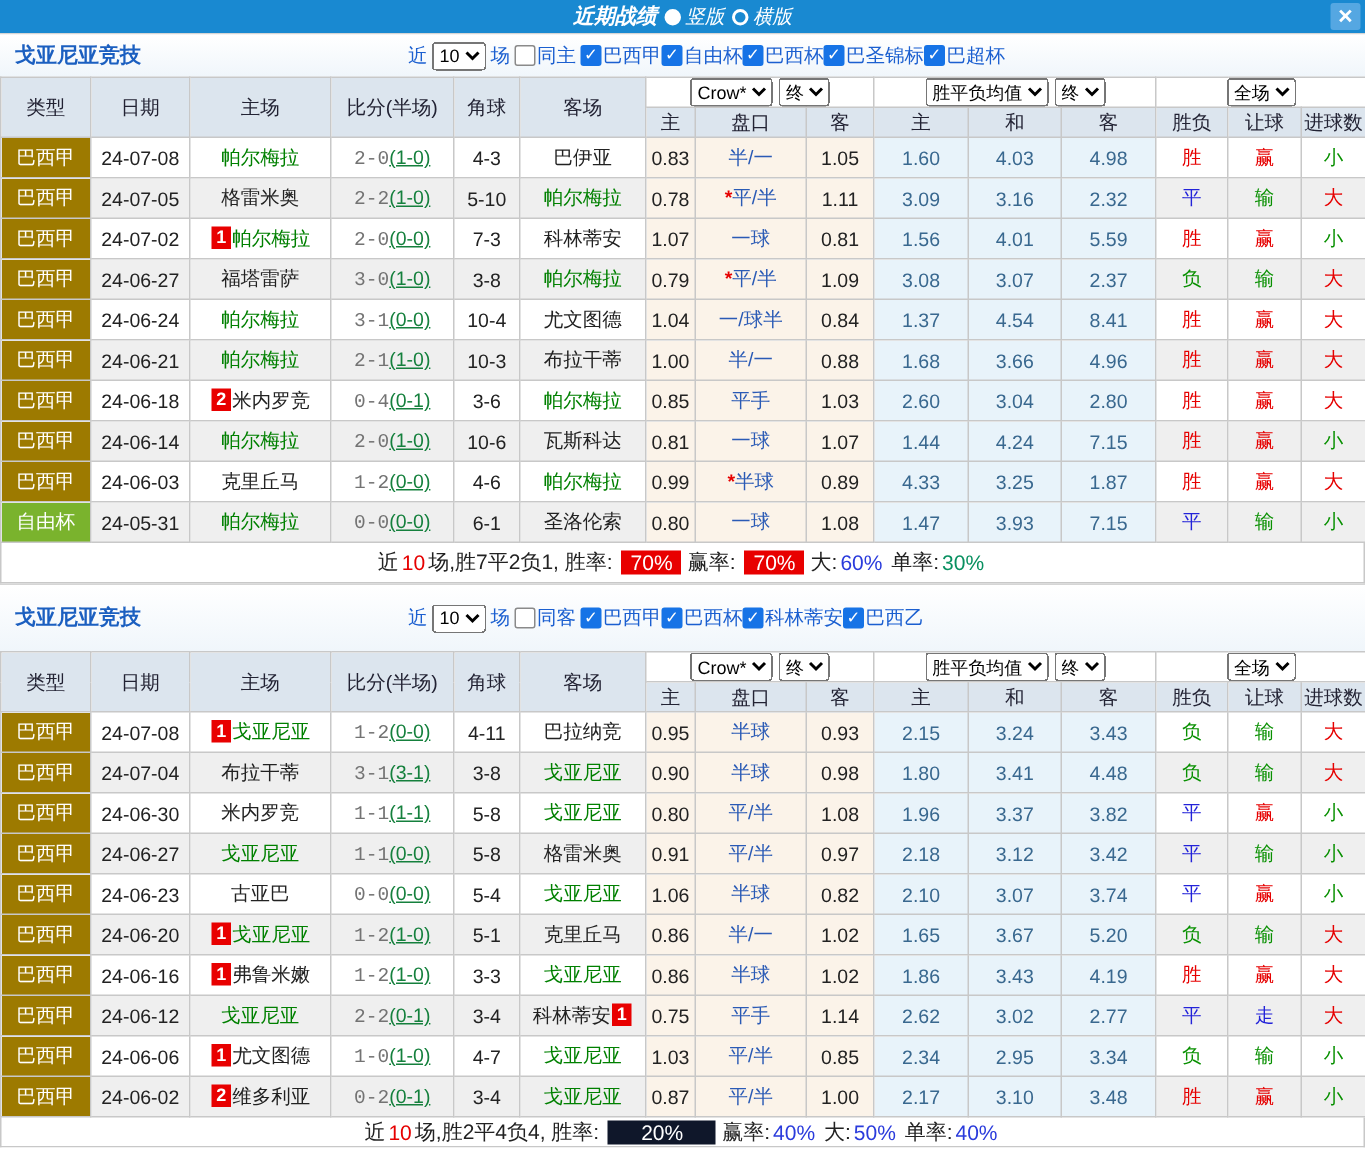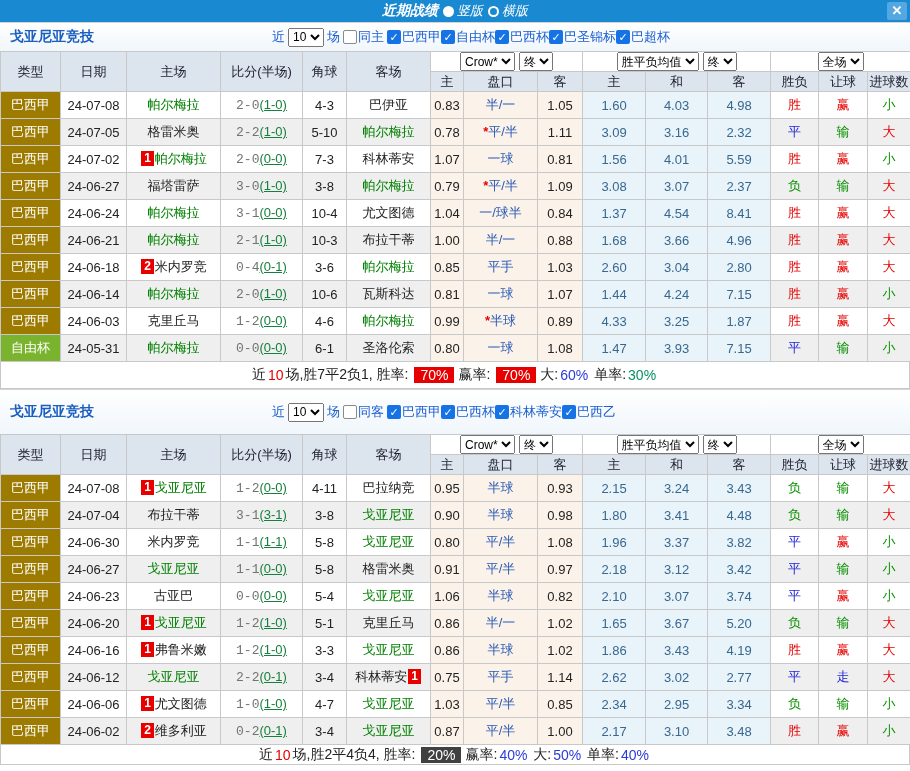--- a/index.html
+++ b/index.html
@@ -50,21 +50,21 @@
   .c-red { color:#e60000; }
   .c-blue { color:#2323d9; }
   .c-green { color:#089000; }
 
   
   .summary { height:27px; display:flex; align-items:center; justify-content:center; font-size:14px; color:#222; border:1px solid #c8c8c8; border-top:none; }
   .s2 .summary { height:20px; }
   .seg { margin-right:2px; white-space:pre; }
   .num-red { color:#e60000; }
   .badge-red { background:#e80000; color:#fff; padding:0 6px; margin:0 4px; }
-  .badge-green { background:#404040; color:#fff; padding:0 6px; margin:0 4px; }
+  .badge-green { background:#0f172a; color:#fff; padding:0 22px; margin:0 4px; }
   .pct-blue { color:#2a3bdc; }
   .pct-green { color:#089060; }
 </style>
 </head>
 <body>
 
 <div class="topbar">
   <div class="tb-group">
     <span class="tb-title">近期战绩</span>
     <label class="tb-radio-label">

